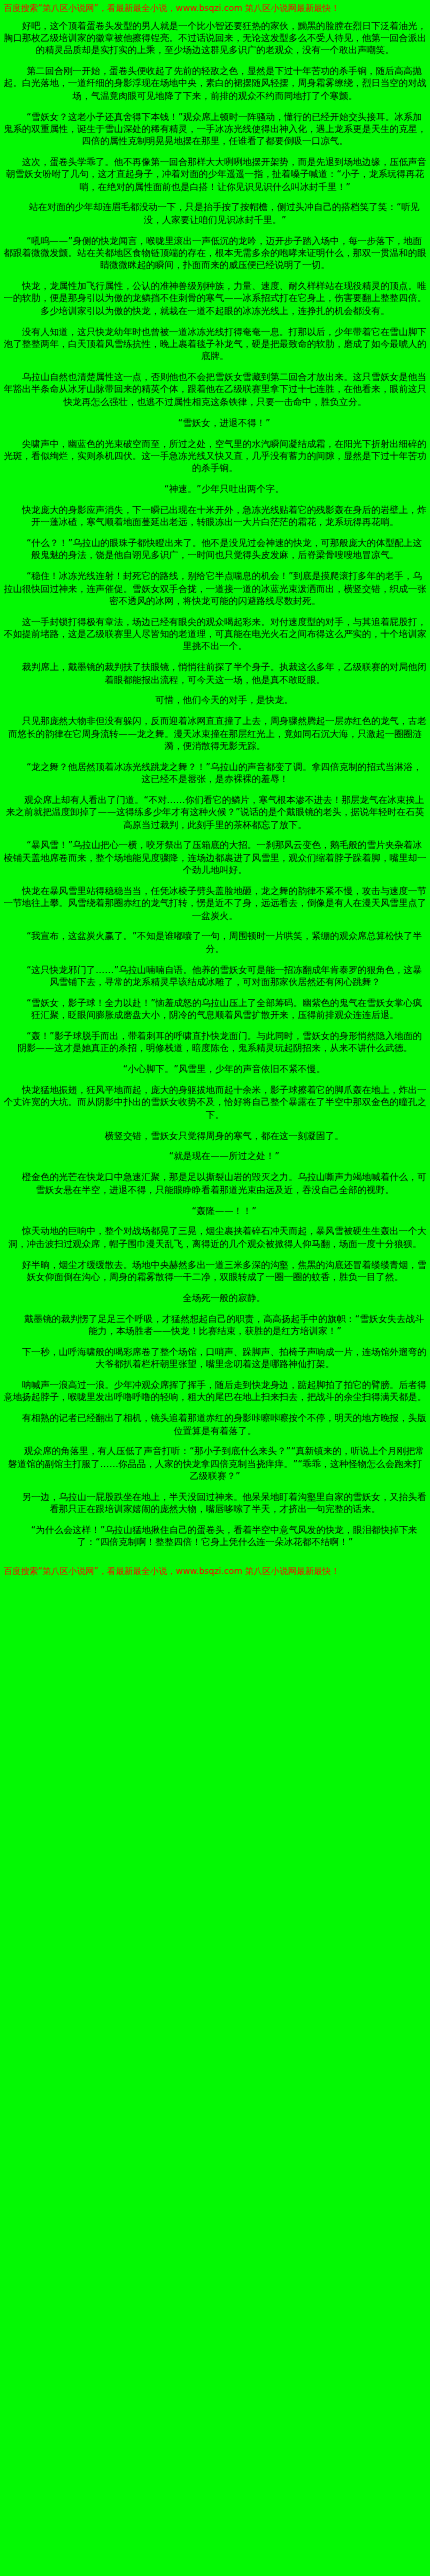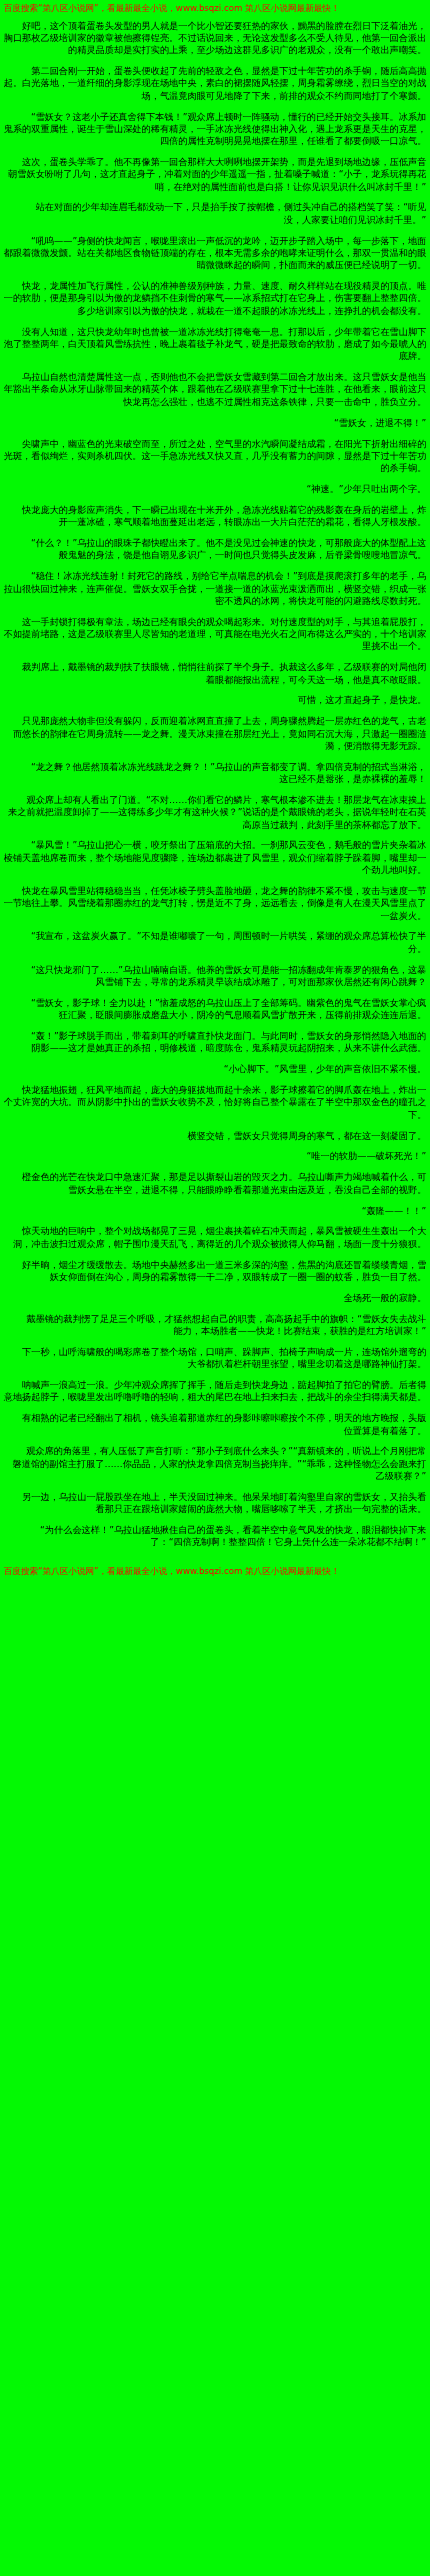--- a/index.html
+++ b/index.html
@@ -29,21 +29,21 @@
   .chapter {
     padding: 3.7px 3.7px 1.2px 3.7px;
     color: var(--text, #000000);
     font-size: 9.2px;
     line-height: 12.3px;
   }
   .para {
     margin: 0 0 8.6px 0;
     text-indent: 2em;
     word-break: break-all;
-    text-align: right;
+    text-align: center;
   }
 </style>
 </head>
 <body>
 
 <div class="page">
 
   <div class="promo top">
     <span>百度搜索“第八区小说网”，看最新最全小说，www.bsqzi.com 第八区小说网最新最快！</span>
   </div>
@@ -54,39 +54,39 @@
       <p class="para">“雪妖女？这老小子还真舍得下本钱！”观众席上顿时一阵骚动，懂行的已经开始交头接耳。冰系加鬼系的双重属性，诞生于雪山深处的稀有精灵，一手冰冻光线使得出神入化，遇上龙系更是天生的克星，四倍的属性克制明晃晃地摆在那里，任谁看了都要倒吸一口凉气。</p>
       <p class="para">这次，蛋卷头学乖了。他不再像第一回合那样大大咧咧地摆开架势，而是先退到场地边缘，压低声音朝雪妖女吩咐了几句，这才直起身子，冲着对面的少年遥遥一指，扯着嗓子喊道：“小子，龙系玩得再花哨，在绝对的属性面前也是白搭！让你见识见识什么叫冰封千里！”</p>
       <p class="para">站在对面的少年却连眉毛都没动一下，只是抬手按了按帽檐，侧过头冲自己的搭档笑了笑：“听见没，人家要让咱们见识冰封千里。”</p>
       <p class="para">“吼呜——”身侧的快龙闻言，喉咙里滚出一声低沉的龙吟，迈开步子踏入场中，每一步落下，地面都跟着微微发颤。站在关都地区食物链顶端的存在，根本无需多余的咆哮来证明什么，那双一贯温和的眼睛微微眯起的瞬间，扑面而来的威压便已经说明了一切。</p>
       <p class="para">快龙，龙属性加飞行属性，公认的准神兽级别种族，力量、速度、耐久样样站在现役精灵的顶点。唯一的软肋，便是那身引以为傲的龙鳞挡不住刺骨的寒气——冰系招式打在它身上，伤害要翻上整整四倍。多少培训家引以为傲的快龙，就栽在一道不起眼的冰冻光线上，连挣扎的机会都没有。</p>
       <p class="para">没有人知道，这只快龙幼年时也曾被一道冰冻光线打得奄奄一息。打那以后，少年带着它在雪山脚下泡了整整两年，白天顶着风雪练抗性，晚上裹着毯子补龙气，硬是把最致命的软肋，磨成了如今最唬人的底牌。</p>
       <p class="para">乌拉山自然也清楚属性这一点，否则他也不会把雪妖女雪藏到第二回合才放出来。这只雪妖女是他当年豁出半条命从冰牙山脉带回来的精英个体，跟着他在乙级联赛里拿下过十七连胜，在他看来，眼前这只快龙再怎么强壮，也逃不过属性相克这条铁律，只要一击命中，胜负立分。</p>
       <p class="para">“雪妖女，进退不得！”</p>
       <p class="para">尖啸声中，幽蓝色的光束破空而至，所过之处，空气里的水汽瞬间凝结成霜，在阳光下折射出细碎的光斑，看似绚烂，实则杀机四伏。这一手急冻光线又快又直，几乎没有蓄力的间隙，显然是下过十年苦功的杀手锏。</p>
       <p class="para">“神速。”少年只吐出两个字。</p>
-      <p class="para">快龙庞大的身影应声消失，下一瞬已出现在十米开外，急冻光线贴着它的残影轰在身后的岩壁上，炸开一蓬冰碴，寒气顺着地面蔓延出老远，转眼冻出一大片白茫茫的霜花，看得人牙根发酸。</p>
+      <p class="para">快龙庞大的身影应声消失，下一瞬已出现在十米开外，急冻光线贴着它的残影轰在身后的岩壁上，炸开一蓬冰碴，寒气顺着地面蔓延出老远，转眼冻出一大片白茫茫的霜花，龙系玩得再花哨。</p>
       <p class="para">“什么？！”乌拉山的眼珠子都快瞪出来了。他不是没见过会神速的快龙，可那般庞大的体型配上这般鬼魅的身法，饶是他自诩见多识广，一时间也只觉得头皮发麻，后脊梁骨嗖嗖地冒凉气。</p>
       <p class="para">“稳住！冰冻光线连射！封死它的路线，别给它半点喘息的机会！”到底是摸爬滚打多年的老手，乌拉山很快回过神来，连声催促。雪妖女双手合拢，一道接一道的冰蓝光束泼洒而出，横竖交错，织成一张密不透风的冰网，将快龙可能的闪避路线尽数封死。</p>
       <p class="para">这一手封锁打得极有章法，场边已经有眼尖的观众喝起彩来。对付速度型的对手，与其追着屁股打，不如提前堵路，这是乙级联赛里人尽皆知的老道理，可真能在电光火石之间布得这么严实的，十个培训家里挑不出一个。</p>
       <p class="para">裁判席上，戴墨镜的裁判扶了扶眼镜，悄悄往前探了半个身子。执裁这么多年，乙级联赛的对局他闭着眼都能报出流程，可今天这一场，他是真不敢眨眼。</p>
-      <p class="para">可惜，这才直起身子，是快龙。</p>
+      <p class="para">可惜，他们今天的对手，是快龙。</p>
       <p class="para">只见那庞然大物非但没有躲闪，反而迎着冰网直直撞了上去，周身骤然腾起一层赤红色的龙气，古老而悠长的韵律在它周身流转——龙之舞。漫天冰束撞在那层红光上，竟如同石沉大海，只激起一圈圈涟漪，便消散得无影无踪。</p>
       <p class="para">“龙之舞？他居然顶着冰冻光线跳龙之舞？！”乌拉山的声音都变了调。拿四倍克制的招式当淋浴，这已经不是嚣张，是赤裸裸的羞辱！</p>
       <p class="para">观众席上却有人看出了门道。“不对……你们看它的鳞片，寒气根本渗不进去！那层龙气在冰束挨上来之前就把温度卸掉了——这得练多少年才有这种火候？”说话的是个戴眼镜的老头，据说年轻时在石英高原当过裁判，此刻手里的茶杯都忘了放下。</p>
       <p class="para">“暴风雪！”乌拉山把心一横，咬牙祭出了压箱底的大招。一刹那风云变色，鹅毛般的雪片夹杂着冰棱铺天盖地席卷而来，整个场地能见度骤降，连场边都裹进了风雪里，观众们缩着脖子跺着脚，嘴里却一个劲儿地叫好。</p>
       <p class="para">快龙在暴风雪里站得稳稳当当，任凭冰棱子劈头盖脸地砸，龙之舞的韵律不紧不慢，攻击与速度一节一节地往上攀。风雪绕着那圈赤红的龙气打转，愣是近不了身，远远看去，倒像是有人在漫天风雪里点了一盆炭火。</p>
       <p class="para">“我宣布，这盆炭火赢了。”不知是谁嘟囔了一句，周围顿时一片哄笑，紧绷的观众席总算松快了半分。</p>
       <p class="para">“这只快龙邪门了……”乌拉山喃喃自语。他养的雪妖女可是能一招冻翻成年肯泰罗的狠角色，这暴风雪铺下去，寻常的龙系精灵早该结成冰雕了，可对面那家伙居然还有闲心跳舞？</p>
       <p class="para">“雪妖女，影子球！全力以赴！”恼羞成怒的乌拉山压上了全部筹码。幽紫色的鬼气在雪妖女掌心疯狂汇聚，眨眼间膨胀成磨盘大小，阴冷的气息顺着风雪扩散开来，压得前排观众连连后退。</p>
       <p class="para">“轰！”影子球脱手而出，带着刺耳的呼啸直扑快龙面门。与此同时，雪妖女的身形悄然隐入地面的阴影——这才是她真正的杀招，明修栈道，暗度陈仓，鬼系精灵玩起阴招来，从来不讲什么武德。</p>
       <p class="para">“小心脚下。”风雪里，少年的声音依旧不紧不慢。</p>
       <p class="para">快龙猛地振翅，狂风平地而起，庞大的身躯拔地而起十余米，影子球擦着它的脚爪轰在地上，炸出一个丈许宽的大坑。而从阴影中扑出的雪妖女收势不及，恰好将自己整个暴露在了半空中那双金色的瞳孔之下。</p>
       <p class="para">横竖交错，雪妖女只觉得周身的寒气，都在这一刻凝固了。</p>
-      <p class="para">“唯一的软肋——破坏死光！”</p>
+      <p class="para">“就是现在——所过之处！”</p>
       <p class="para">橙金色的光芒在快龙口中急速汇聚，那是足以撕裂山岩的毁灭之力。乌拉山嘶声力竭地喊着什么，可雪妖女悬在半空，进退不得，只能眼睁睁看着那道光束由远及近，吞没自己全部的视野。</p>
       <p class="para">“轰隆——！！”</p>
       <p class="para">惊天动地的巨响中，整个对战场都晃了三晃，烟尘裹挟着碎石冲天而起，暴风雪被硬生生轰出一个大洞，冲击波扫过观众席，帽子围巾漫天乱飞，离得近的几个观众被掀得人仰马翻，场面一度十分狼狈。</p>
       <p class="para">好半晌，烟尘才缓缓散去。场地中央赫然多出一道三米多深的沟壑，焦黑的沟底还冒着缕缕青烟，雪妖女仰面倒在沟心，周身的霜雾散得一干二净，双眼转成了一圈一圈的蚊香，胜负一目了然。</p>
       <p class="para">全场死一般的寂静。</p>
       <p class="para">戴墨镜的裁判愣了足足三个呼吸，才猛然想起自己的职责，高高扬起手中的旗帜：“雪妖女失去战斗能力，本场胜者——快龙！比赛结束，获胜的是红方培训家！”</p>
       <p class="para">下一秒，山呼海啸般的喝彩席卷了整个场馆，口哨声、跺脚声、拍椅子声响成一片，连场馆外遛弯的大爷都扒着栏杆朝里张望，嘴里念叨着这是哪路神仙打架。</p>
       <p class="para">呐喊声一浪高过一浪。少年冲观众席挥了挥手，随后走到快龙身边，踮起脚拍了拍它的臂膀。后者得意地扬起脖子，喉咙里发出呼噜呼噜的轻响，粗大的尾巴在地上扫来扫去，把战斗的余尘扫得满天都是。</p>
       <p class="para">有相熟的记者已经翻出了相机，镜头追着那道赤红的身影咔嚓咔嚓按个不停，明天的地方晚报，头版位置算是有着落了。</p>
       <p class="para">观众席的角落里，有人压低了声音打听：“那小子到底什么来头？”“真新镇来的，听说上个月刚把常磐道馆的副馆主打服了……你品品，人家的快龙拿四倍克制当挠痒痒。”“乖乖，这种怪物怎么会跑来打乙级联赛？”</p>

